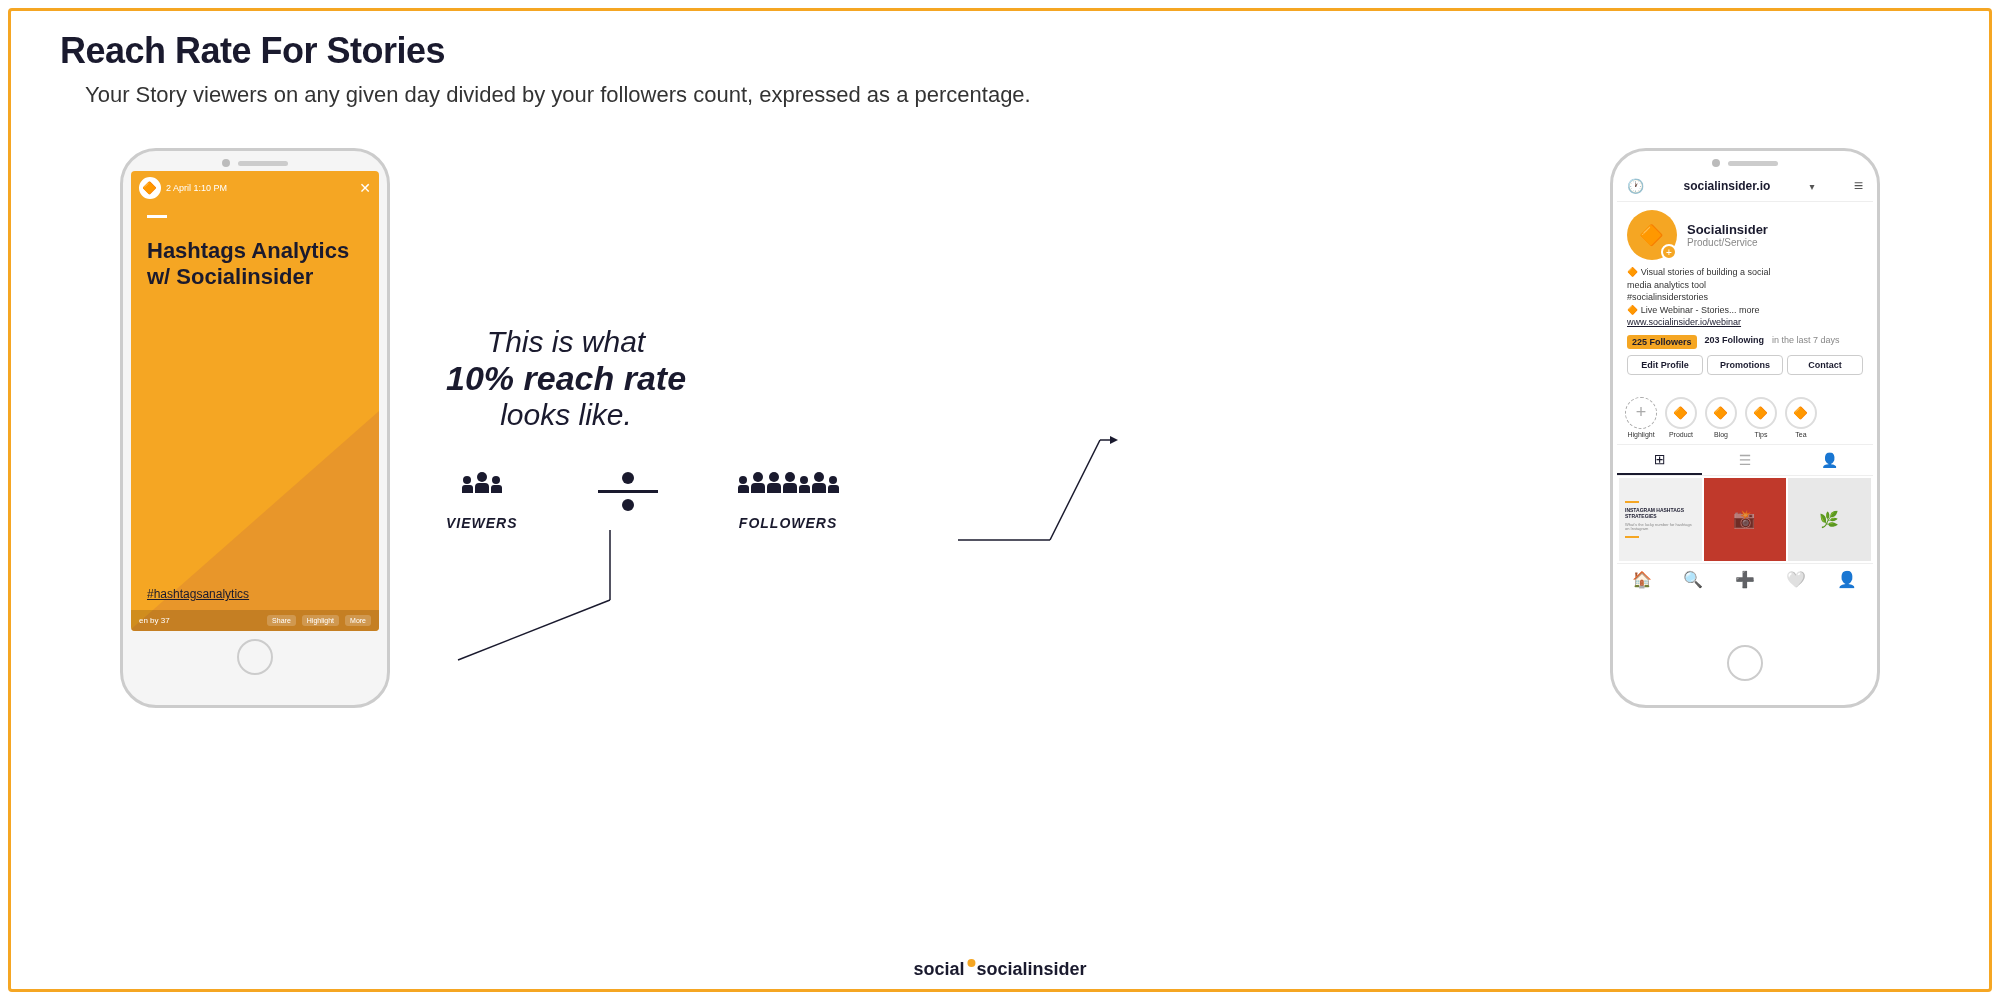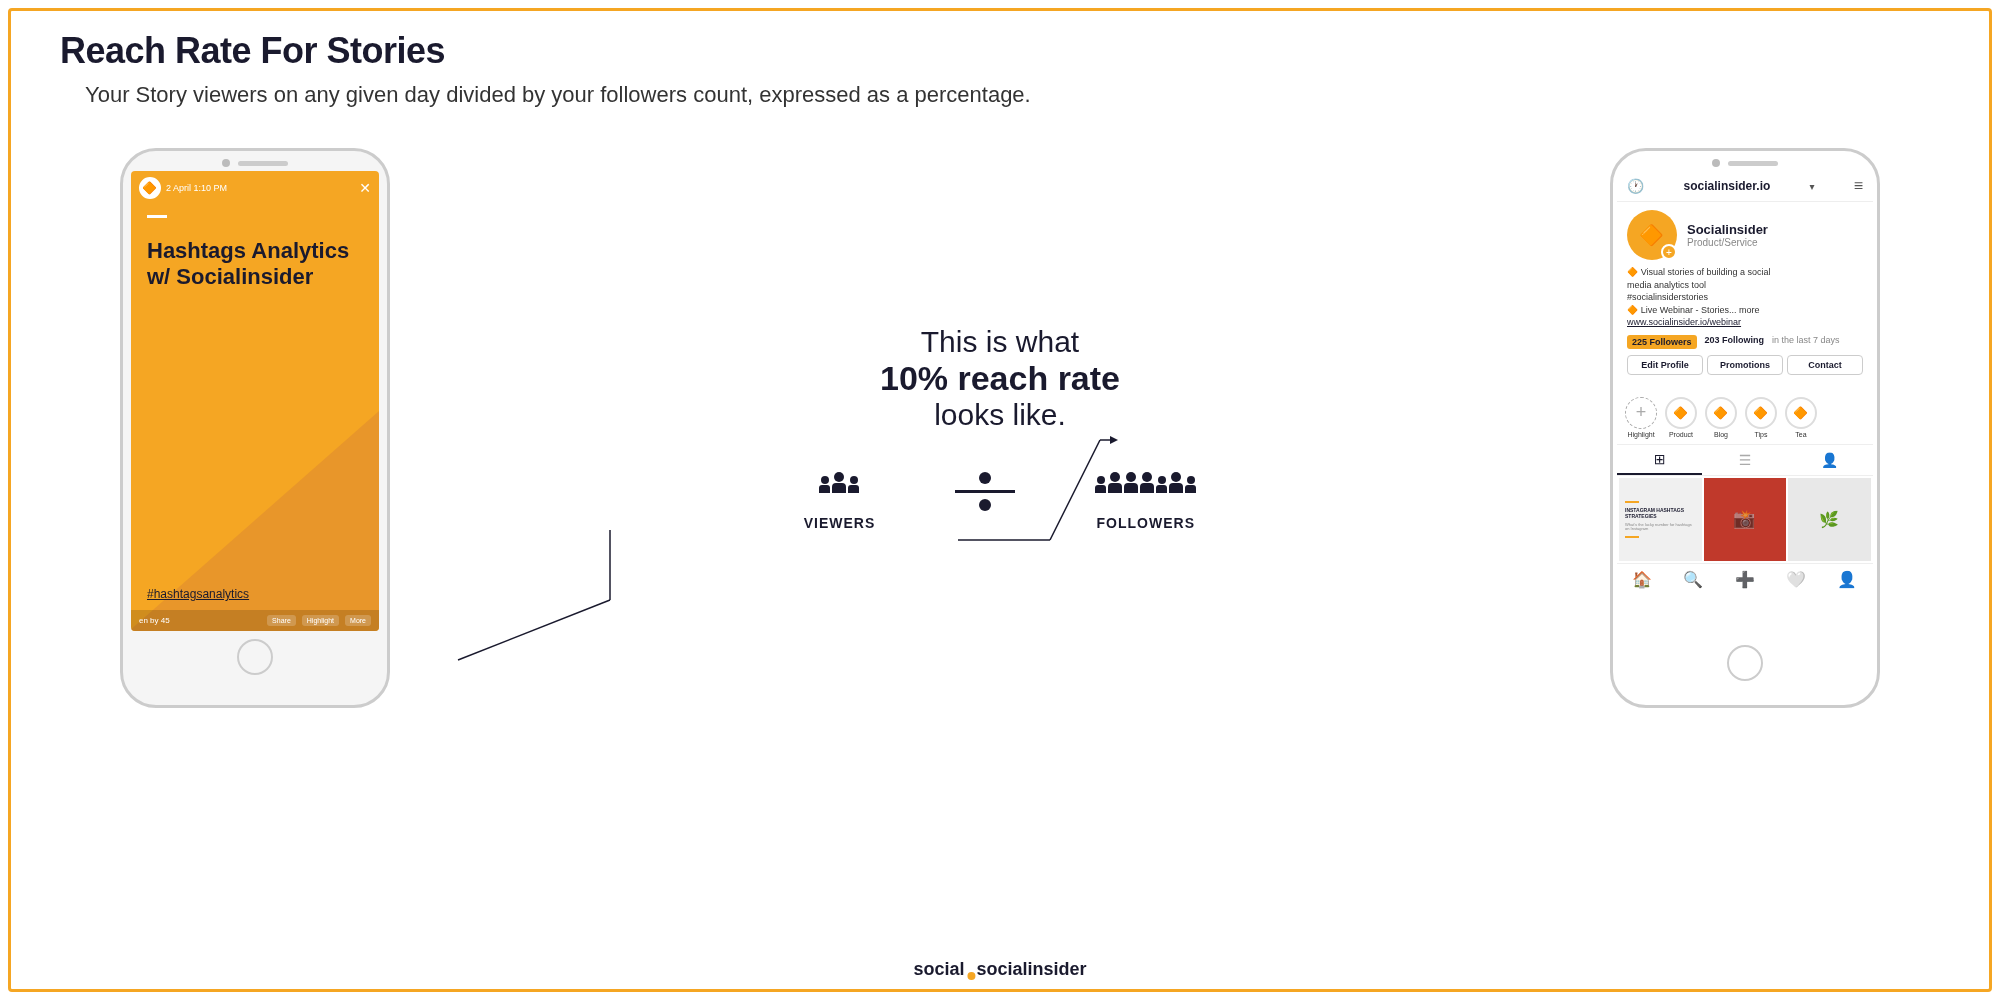--- a/index.html
+++ b/index.html
@@ -214,23 +214,24 @@
       border: 2px solid #ccc;
       border-radius: 50%;
       background: transparent;
     }
 
     
     .center-section {
       flex: 1;
       display: flex;
       flex-direction: column;
-      align-items: center;
-      position: relative;
-      padding: 0 40px;
+      align-items: flex-start;
+      position: relative;
+      padding: 0 56px;
+      font-style: italic;
     }
 
     .reach-text {
       text-align: center;
       margin-bottom: 40px;
     }
 
     .reach-text-line1 {
       font-size: 30px;
       color: #1a1a2e;
@@ -589,21 +590,21 @@
       display: flex;
       flex-direction: column;
       align-items: center;
     }
 
     .footer-logo {
       font-size: 18px;
       font-weight: 700;
       color: #1a1a2e;
       display: flex;
-      align-items: flex-end;
+      align-items: flex-start;
       gap: 2px;
     }
 
     .footer-logo-dot {
       width: 8px;
       height: 8px;
       background: #F5A623;
       border-radius: 50%;
       margin: 0 1px;
     }
@@ -687,21 +688,21 @@
             </div>
             <span class="story-time">2 April  1:10 PM</span>
             <span class="story-close">✕</span>
           </div>
           <div class="story-content">
             <div class="story-dash"></div>
             <div class="story-title">Hashtags Analytics w/ Socialinsider</div>
           </div>
           <div class="story-hashtag">#hashtagsanalytics</div>
           <div class="story-bottom-bar">
-            <span class="story-bottom-text">en by 45</span>
+            <span class="story-bottom-text">en by 37</span>
             <div class="story-bottom-actions">
               <span class="story-action-btn">Share</span>
               <span class="story-action-btn">Highlight</span>
               <span class="story-action-btn">More</span>
             </div>
           </div>
         </div>
       </div>
       <div class="phone-bottom-left">
         <div class="home-btn"></div>

